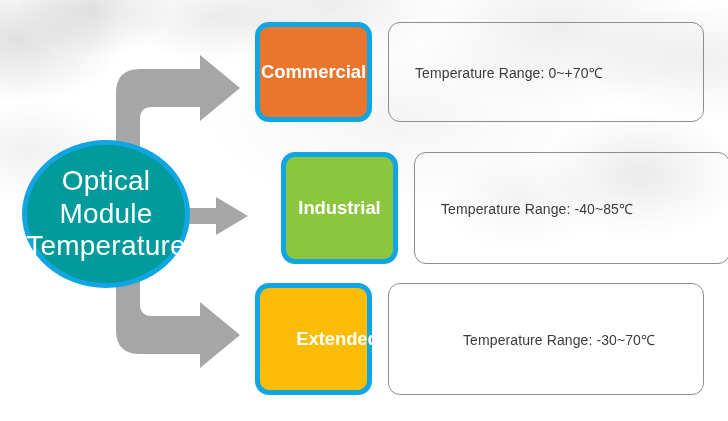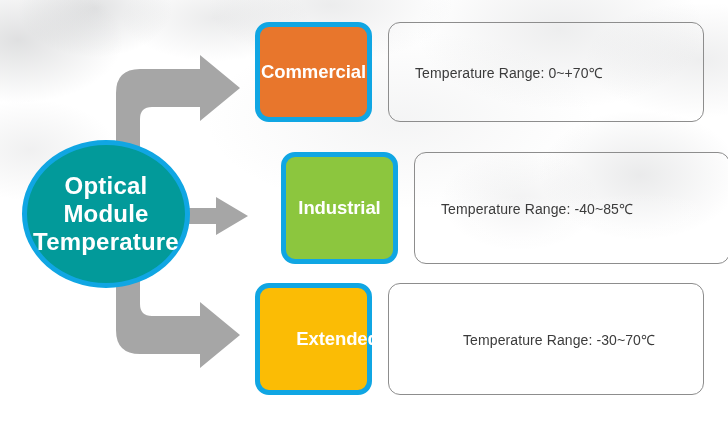--- a/index.html
+++ b/index.html
@@ -58,22 +58,22 @@
     background: #029A9A;
     border: 5px solid #10A6E3;
     box-sizing: border-box;
     display: flex;
     align-items: center;
     justify-content: center;
     z-index: 6;
   }
   .hub-label {
     color: #ffffff;
-    font-weight: bold;
-    font-size: 24px;
+    font-weight: normal;
+    font-size: 28px;
     line-height: 1.16;
     text-align: center;
     letter-spacing: 0.2px;
     white-space: pre-line;
   }
 
   
   .arrow-svg {
     position: absolute;
     z-index: 3;

